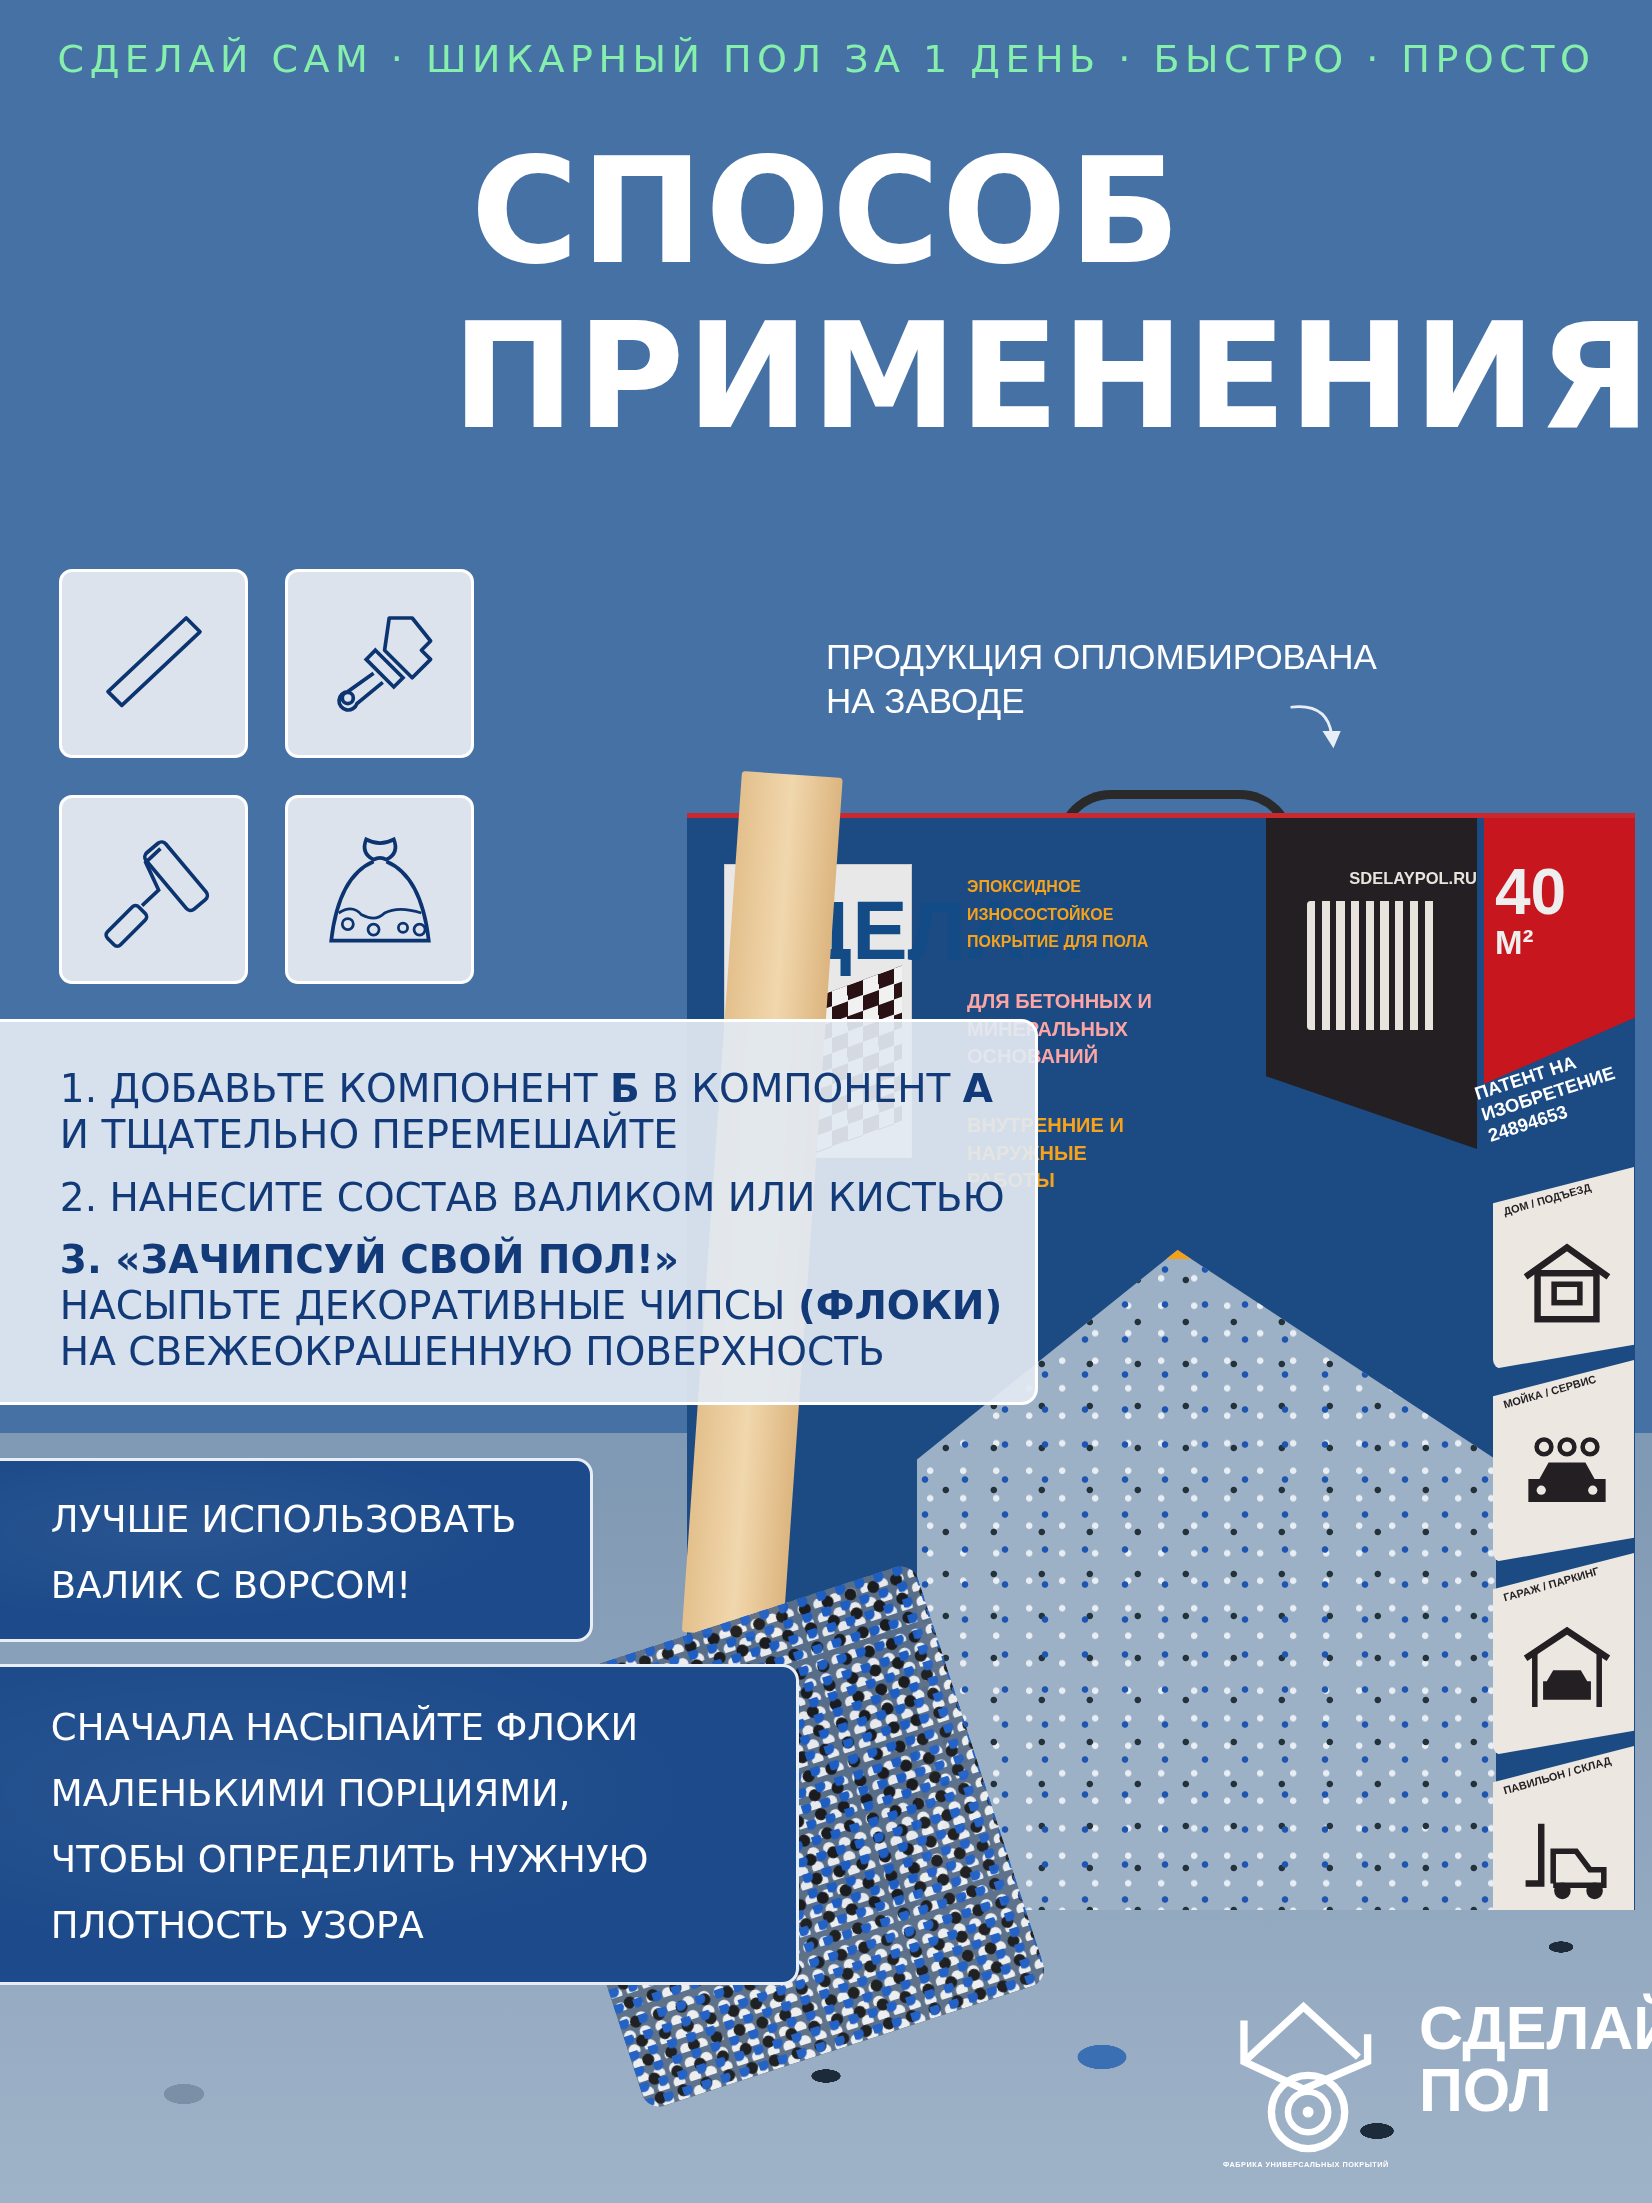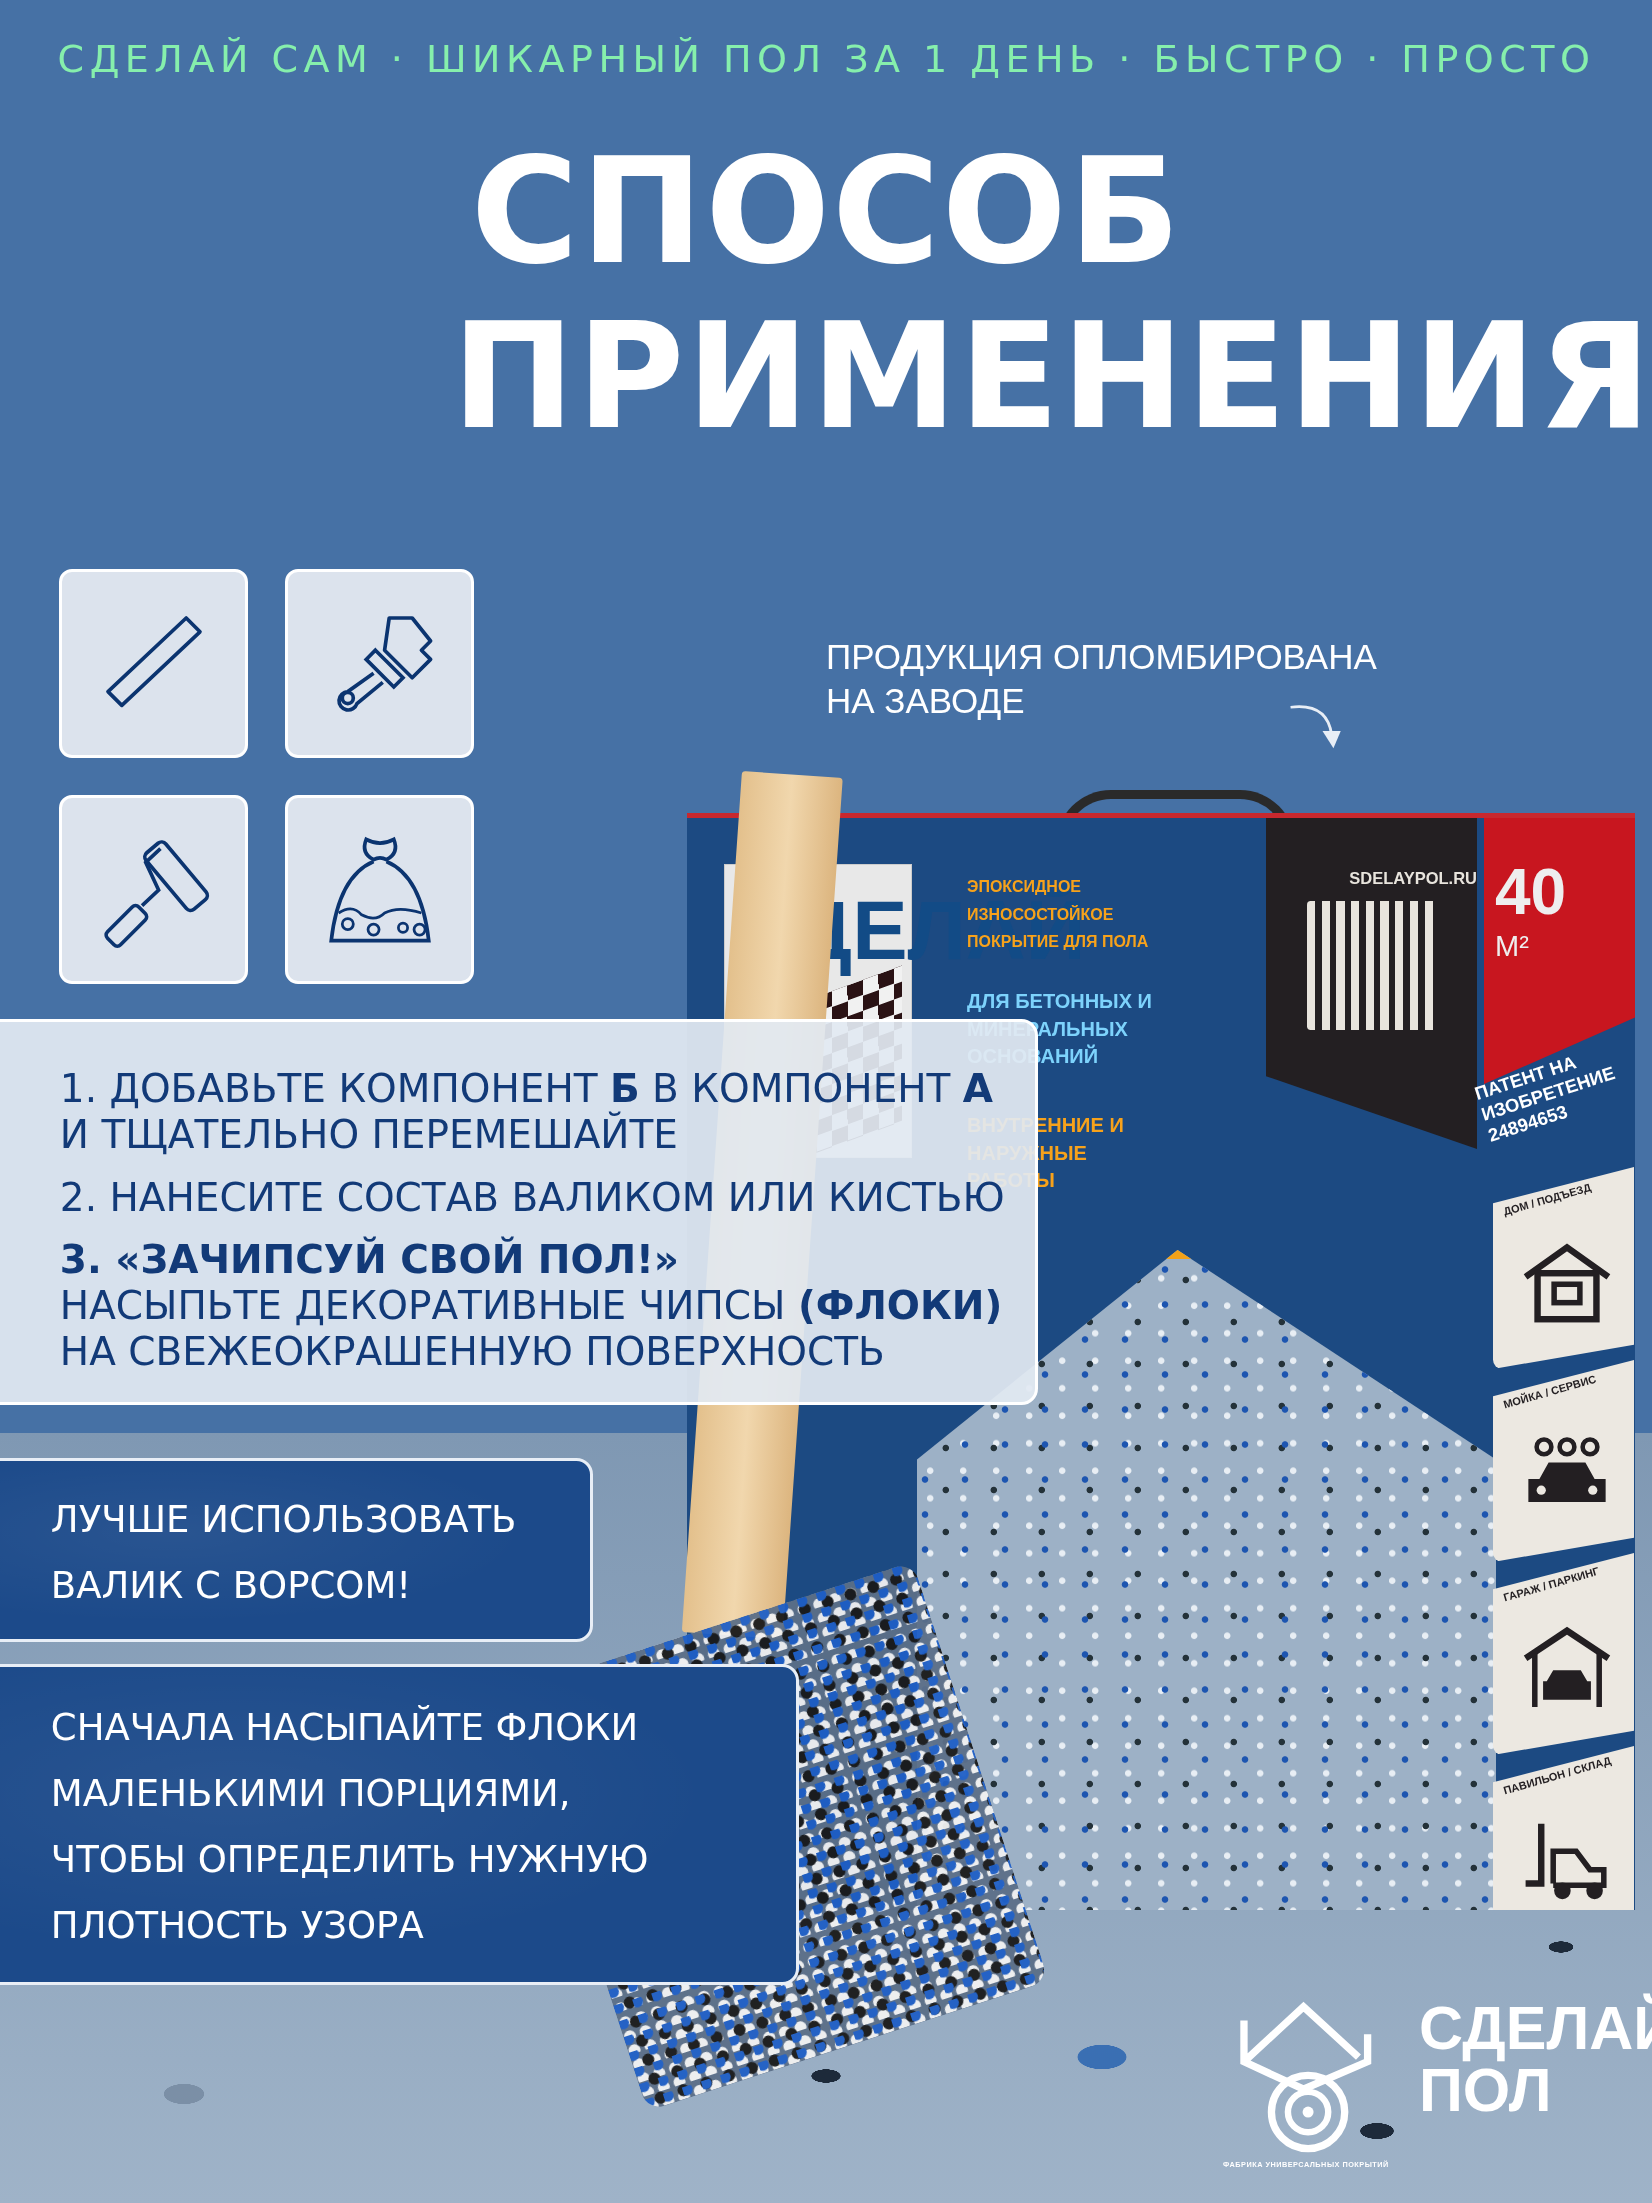--- a/index.html
+++ b/index.html
@@ -82,21 +82,21 @@
     background:
       repeating-conic-gradient(#2a1214 0% 25%, #f1f1f1 0% 50%) 0 0 / 31px 31px;
     transform: skewY(-20deg);
   }
   .box-orange {
     left: 280px; top: 55px; width: 294px;
     color: #f7a21b; font-weight: bold; font-size: 16px; line-height: 27.5px;
   }
   .box-white {
     left: 280px; top: 170px; width: 294px;
-    color: #7dd3fc; font-weight: bold; font-size: 20px; line-height: 27.5px;
+    color: #fca5a5; font-weight: bold; font-size: 20px; line-height: 27.5px;
   }
   .box-orange2 { left: 280px; top: 294px; width: 294px; color:#f7a21b; font-weight:bold; font-size:20px; line-height:27.5px; }
   .box-qr-panel {
     left: 579px; top: 0; width: 211px; height: 331px;
     background: #231f22;
     clip-path: polygon(0 0, 100% 0, 100% 100%, 0 78%);
   }
   .qr-label { left: 0; top: 51px; width: 211px; text-align: right; font-size: 16.5px; font-weight: bold; color:#e8e4dd; }
   .qr {
     left: 41px; top: 83px; width: 129px; height: 129px;
@@ -104,21 +104,21 @@
       repeating-linear-gradient(90deg, #e8e4dd 0 8.3px, transparent 8.3px 14.7px),
       repeating-linear-gradient(0deg, #231f22 0 6.4px, transparent 6.4px 13px);
     border-radius: 3.7px;
   }
   .box-red {
     left: 797px; top: 0; width: 151px; height: 266px;
     background: #c8161f;
     clip-path: polygon(0 0, 100% 0, 100% 75%, 0 100%);
   }
   .area-num { left: 808px; top: 37px; font-size: 64px; font-weight: bold; color:#eee; }
-  .area-unit { left: 808px; top: 112px; font-size: 29px; font-weight: normal; color:#eee; }
+  .area-unit { left: 808px; top: 106px; font-size: 33px; font-weight: bold; color:#eee; }
   .patent {
     left: 785px; top: 266px; width: 184px; font-size: 18.4px; font-weight: bold; color: #fff;
     line-height: 22px; transform: rotate(-18deg); transform-origin: left top;
   }
   .side-col {
     left: 806px; top: 349px; width: 141px; height: 753px;
   }
   .side-card {
     position: absolute; left: 0; width: 141px; height: 202px;
     background: #ece8e1; border-radius: 9.2px 0 0 9.2px;

